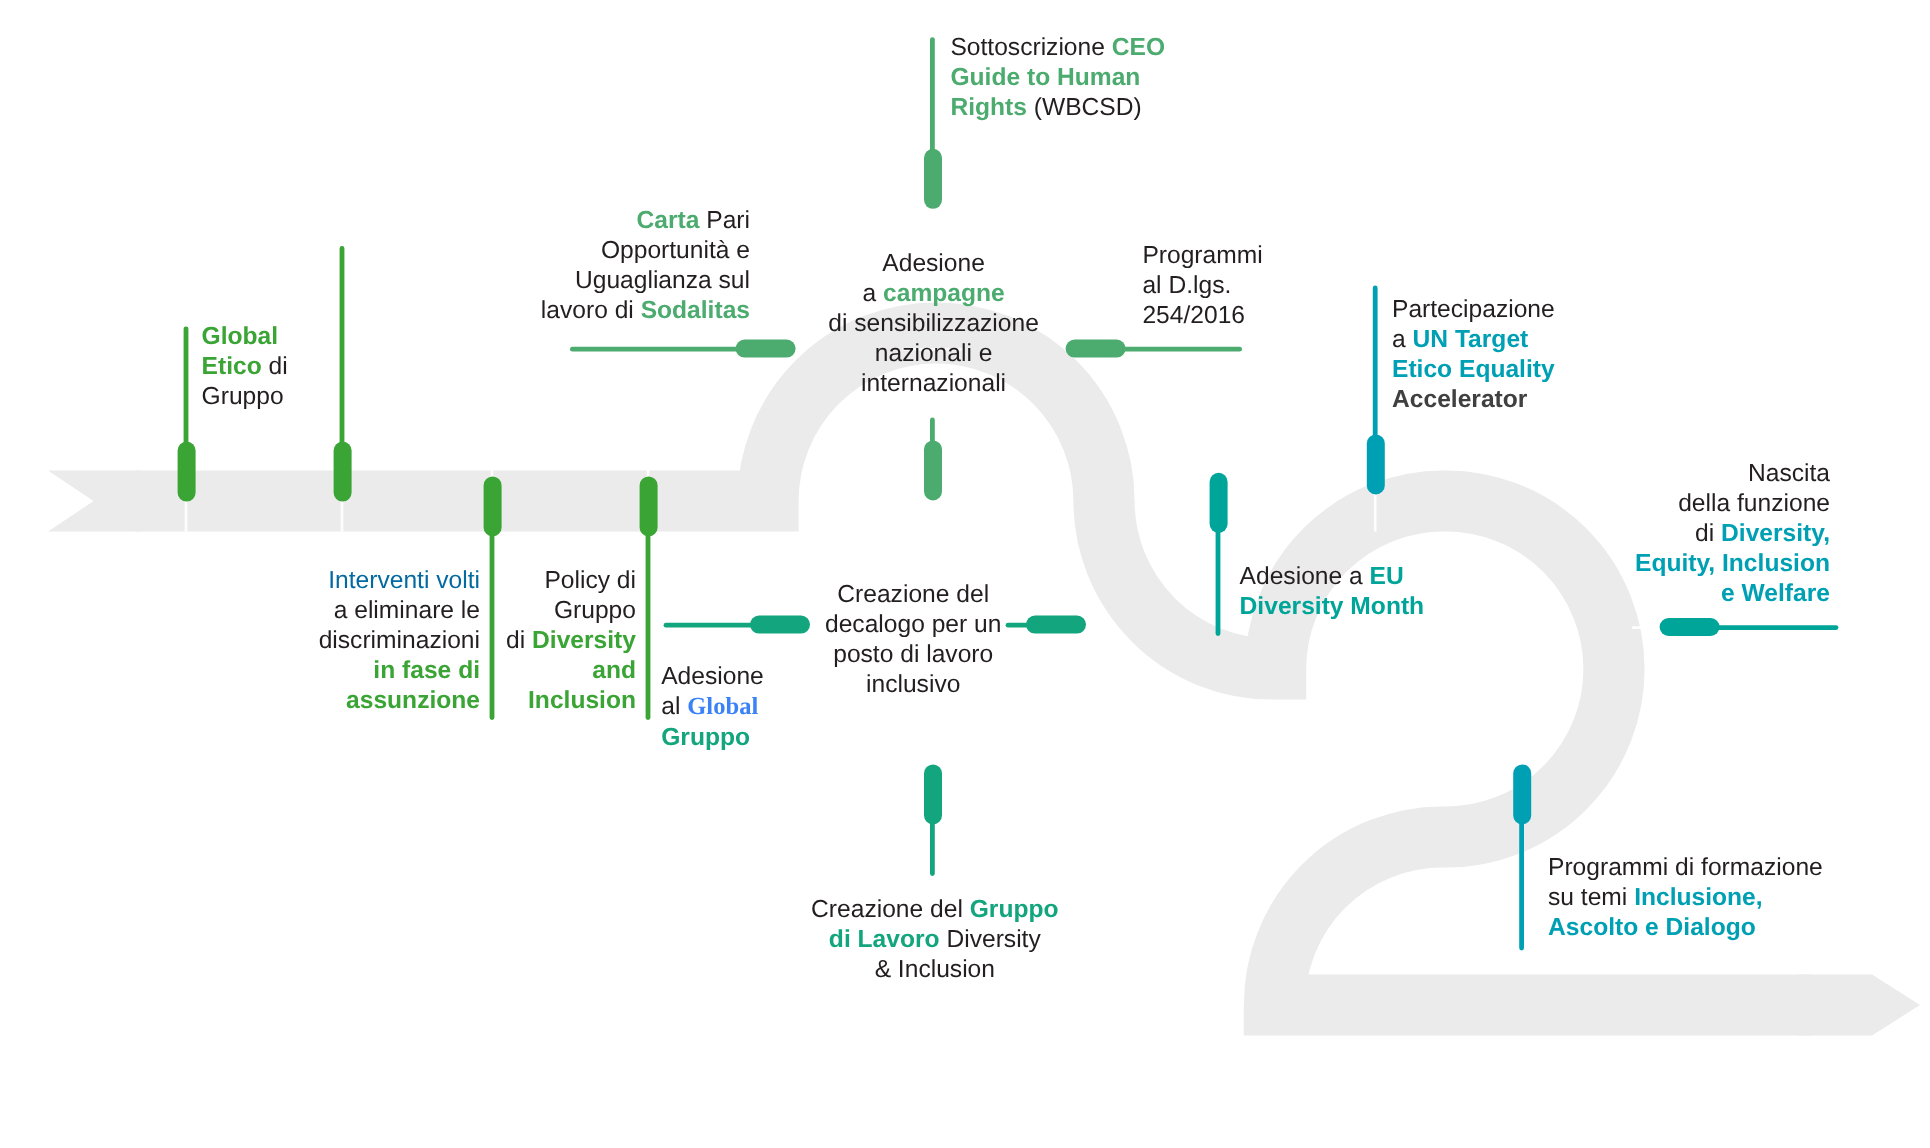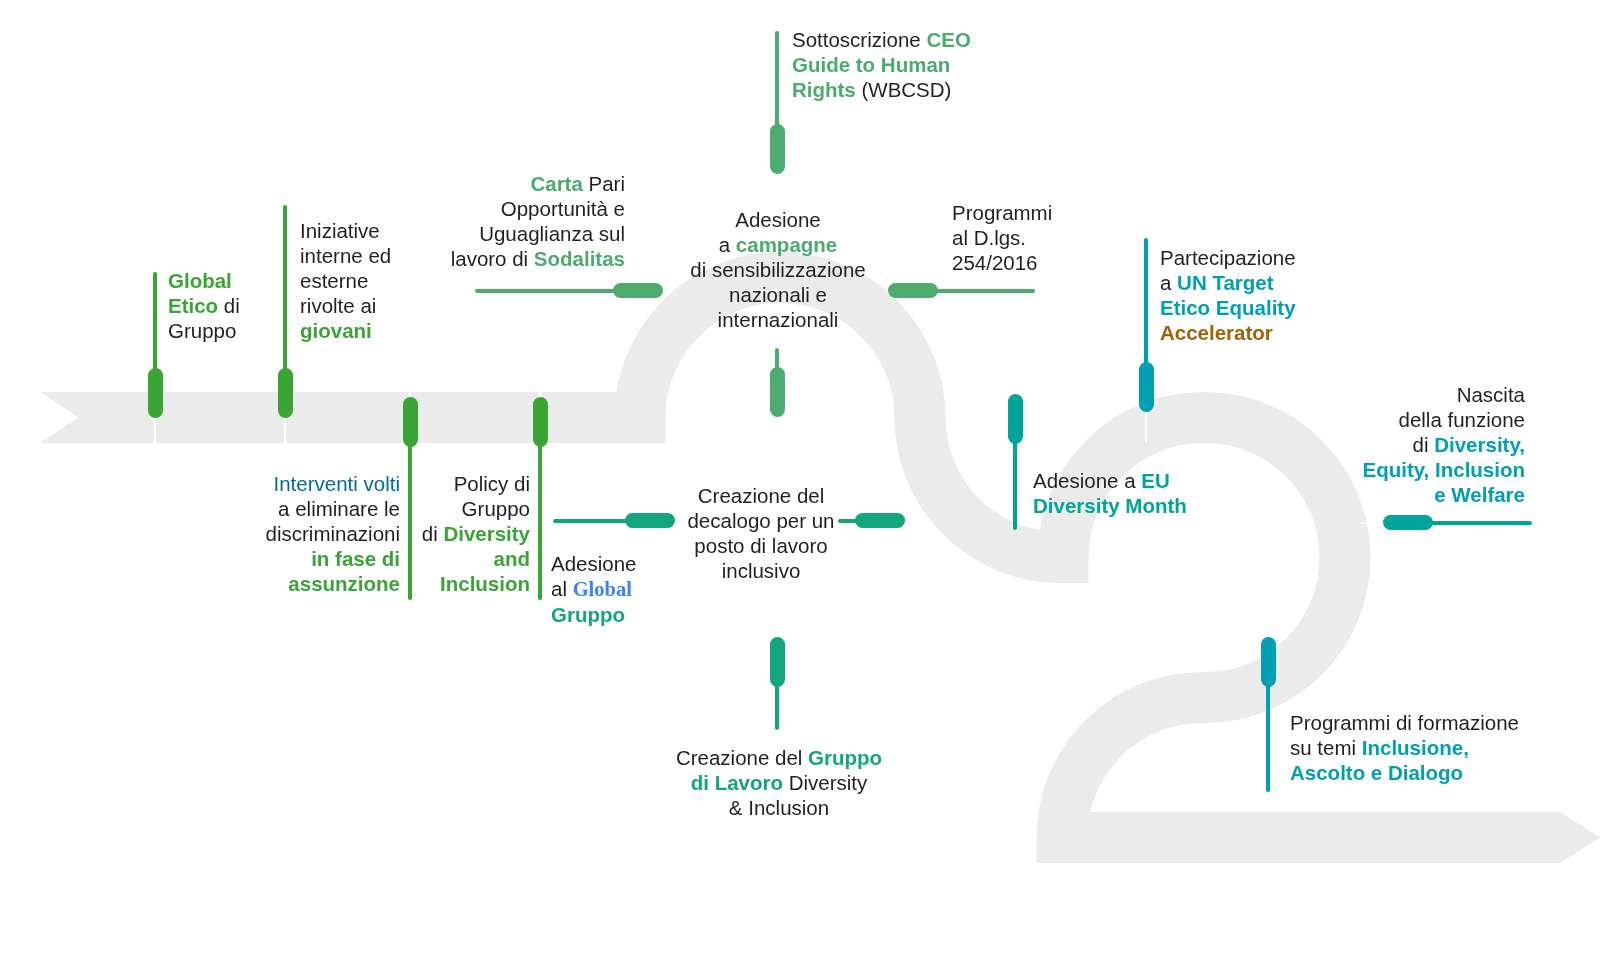--- a/index.html
+++ b/index.html
@@ -116,21 +116,20 @@
   <div class="node">
     <div class="vstem" style="left:153px; top:272px; height:100px; background:#3aa535;"></div>
     <div class="vpill" style="left:148px; top:368px; background:#3aa535;"></div>
   </div>
   <div class="lbl ta-left" style="left:168px; top:268px; width:130px;"><b style="color: rgb(58, 165, 53);">Global</b><br><b style="color: rgb(58, 165, 53);">Etico </b><span style="color: rgb(35, 31, 32);">di</span><br><span style="color: rgb(35, 31, 32);">Gruppo</span></div>
 
   <div class="node">
     <div class="vstem" style="left:283px; top:205px; height:167px; background:#3aa535;"></div>
     <div class="vpill" style="left:278px; top:368px; background:#3aa535;"></div>
   </div>
-  <div class="lbl ta-left" style="left:300px; top:218px; width:125px;"><span style="color: rgb(35, 31, 32);">Iniziative</span><br><span style="color: rgb(35, 31, 32);">interne ed</span><br><span style="color: rgb(35, 31, 32);">esterne</span><br><span style="color: rgb(35, 31, 32);">rivolte ai</span><br><b style="color: rgb(58, 165, 53);">giovani</b></div>
 
   <div class="node">
     <div class="hline" style="left:475px; top:289px; width:150px; background:#4cab6e;"></div>
     <div class="hpill" style="left:613px; top:283px; background:#4cab6e;"></div>
   </div>
   <div class="lbl ta-right" style="left:405px; top:171px; width:220px;"><b style="color: rgb(76, 171, 110);">Carta </b><span style="color: rgb(35, 31, 32);">Pari</span><br><span style="color: rgb(35, 31, 32);">Opportunità e</span><br><span style="color: rgb(35, 31, 32);">Uguaglianza sul</span><br><span style="color: rgb(35, 31, 32);">lavoro di </span><b style="color: rgb(76, 171, 110);">Sodalitas</b></div>
 
   <div class="node">
     <div class="vstem" style="left:775px; top:31px; height:100px; background:#4cab6e;"></div>
     <div class="vpill" style="left:770px; top:124px; background:#4cab6e;"></div>
@@ -146,21 +145,21 @@
   <div class="node">
     <div class="hpill" style="left:888px; top:283px; background:#4cab6e;"></div>
     <div class="hline" style="left:925px; top:289px; width:110px; background:#4cab6e;"></div>
   </div>
   <div class="lbl ta-left" style="left:952px; top:200px; width:140px;"><span style="color: rgb(35, 31, 32);">Programmi</span><br><span style="color: rgb(35, 31, 32);">al D.lgs.</span><br><span style="color: rgb(35, 31, 32);">254/2016</span></div>
 
   <div class="node">
     <div class="vstem" style="left:1144px; top:238px; height:130px; background:#00a0b4;"></div>
     <div class="vpill" style="left:1139px; top:362px; background:#00a0b4;"></div>
   </div>
-  <div class="lbl ta-left" style="left:1160px; top:245px; width:185px;"><span style="color: rgb(35, 31, 32);">Partecipazione</span><br><span style="color: rgb(35, 31, 32);">a </span><b style="color: rgb(0, 160, 180);">UN Target</b><br><b style="color: rgb(0, 160, 180);">Etico Equality</b><br><b style="color: #a16207; text-align: right;">Accelerator</b></div>
+  <div class="lbl ta-left" style="left:1160px; top:245px; width:185px;"><span style="color: rgb(35, 31, 32);">Partecipazione</span><br><span style="color: rgb(35, 31, 32);">a </span><b style="color: rgb(0, 160, 180);">UN Target</b><br><b style="color: rgb(0, 160, 180);">Etico Equality</b><br><b style="color: #404040; text-align: right;">Accelerator</b></div>
 
   <div class="node">
     <div class="hpill" style="left:1383px; top:515px; background:#00a599;"></div>
     <div class="hline" style="left:1420px; top:521px; width:112px; background:#00a599;"></div>
   </div>
   <div class="lbl ta-right" style="left:1320px; top:382px; width:205px;"><span style="color: rgb(35, 31, 32);">Nascita</span><br><span style="color: rgb(35, 31, 32);">della funzione</span><br><span style="color: rgb(35, 31, 32);">di </span><b style="color: rgb(0, 160, 180);">Diversity,</b><br><b style="color: rgb(0, 160, 180);">Equity, Inclusion</b><br><b style="color: rgb(0, 160, 180);">e Welfare</b></div>
 
   <div class="node">
     <div class="vpill" style="left:403px; top:397px; background:#3aa535;"></div>
     <div class="vstem" style="left:408px; top:430px; height:170px; background:#3aa535;"></div>

